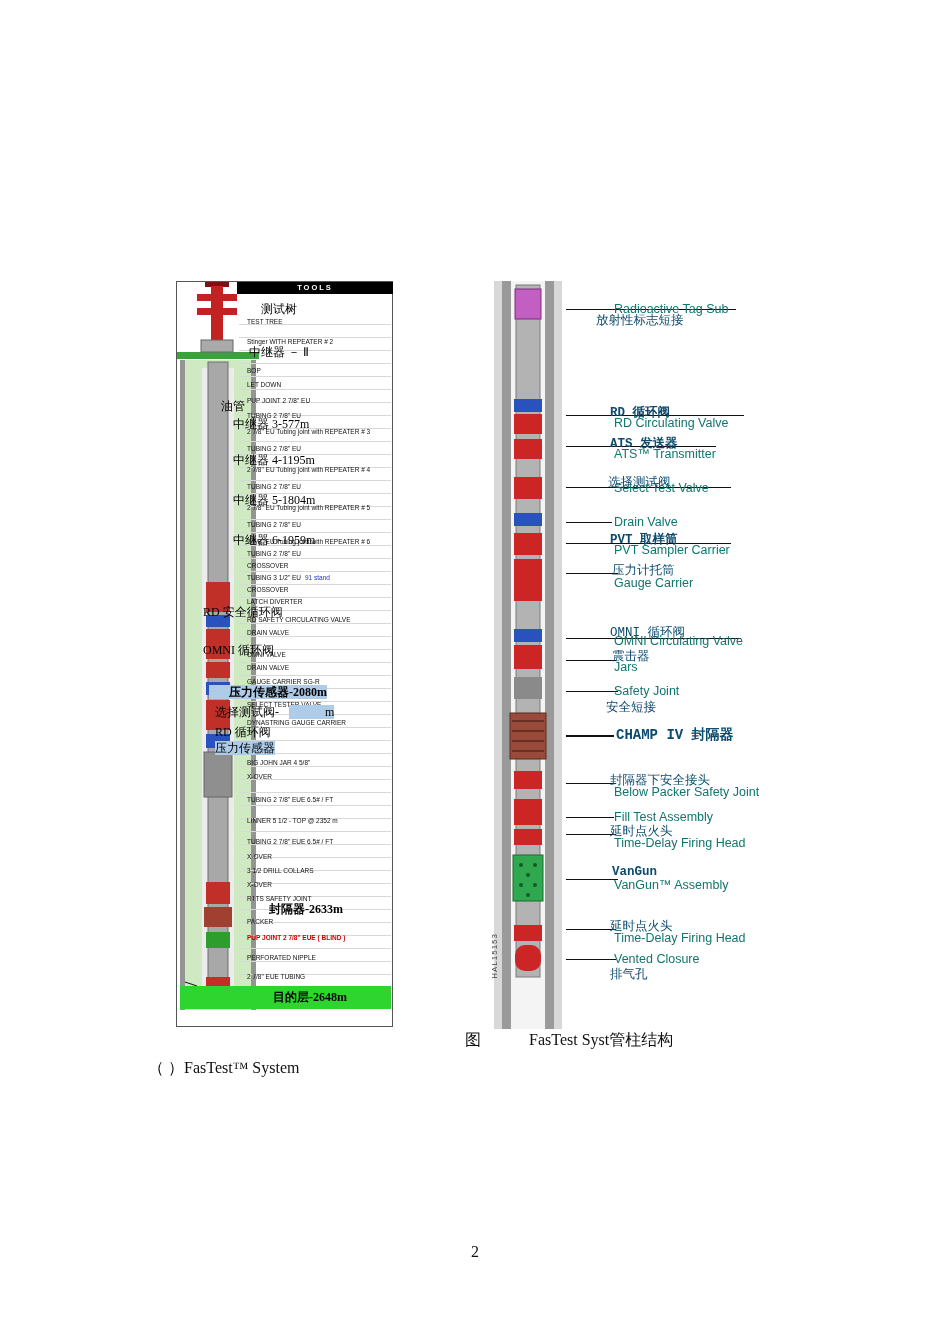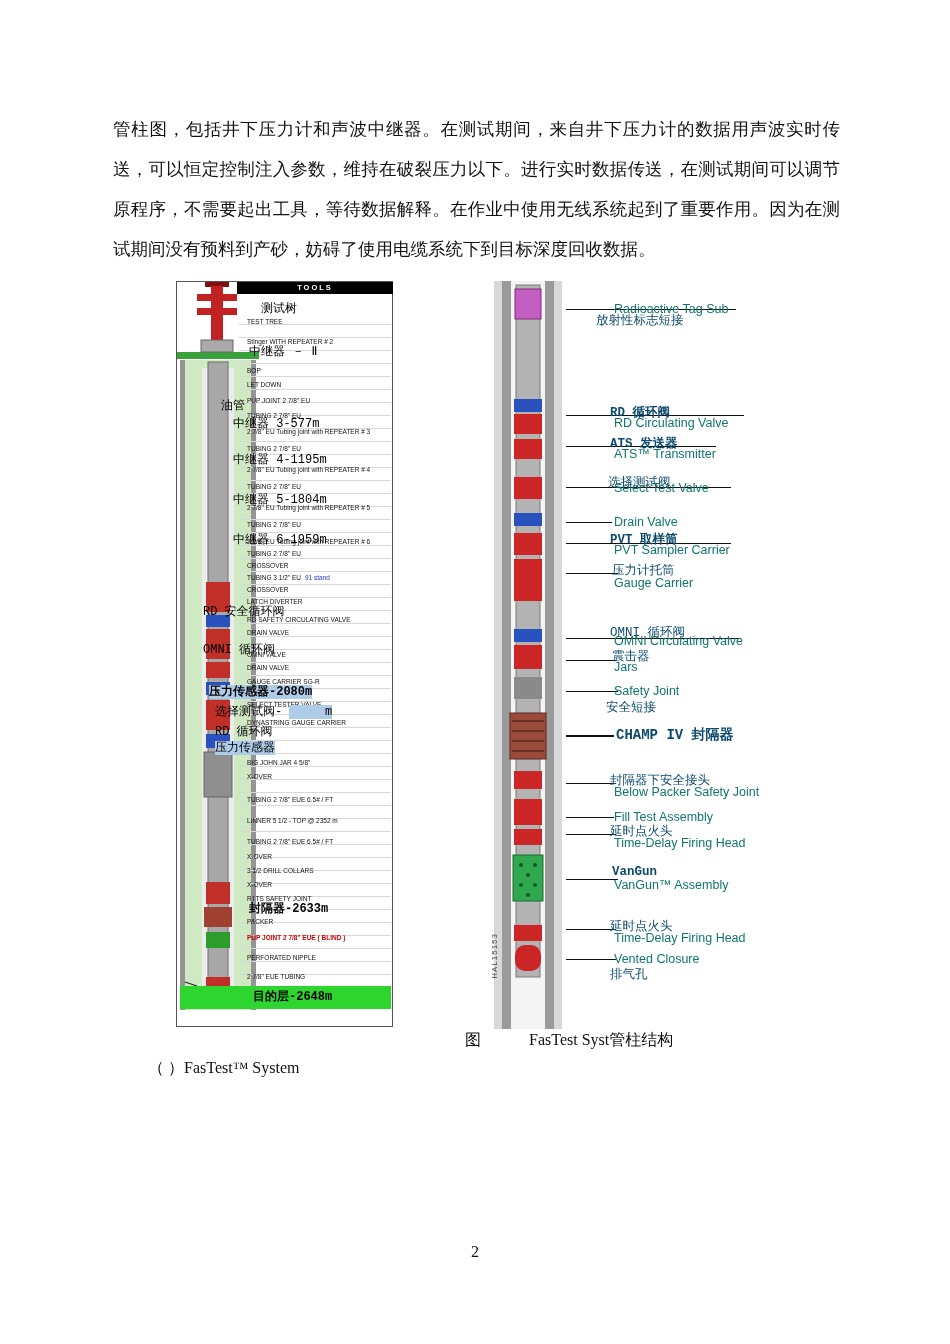--- a/index.html
+++ b/index.html
@@ -26,22 +26,22 @@
   .rowlines { position:absolute; left:62px; top:30px; width:152px; height:672px;
               background:repeating-linear-gradient(to bottom, transparent 0, transparent 12px, #d8d8d8 12px, #d8d8d8 13px); }
   .fig-svg { position:absolute; left:0; top:0; }
 
   .l-en { position:absolute; font-size:6.5px; line-height:7px; color:#111; white-space:nowrap; }
   .l-en.wrap { white-space:normal; }
   .l-en.red { color:#cc0000; font-weight:bold; }
   .l-en.blue { color:#2233cc; }
 
   .l-cn { position:absolute; font-size:12px; line-height:14px; color:#000; white-space:nowrap;
-          font-family:Liberation Mono, monospace; }
-  .l-cn.bold { font-weight:bold; }
+          font-family:Liberation Serif, serif; }
+  .l-cn.bold { font-weight:bold;padding-left:20px; }
   .l-cn.hl { background:#aecbe8; }
 
   .r-row { position:absolute; left:78px; width:224px; height:28px; }
   .r-line { position:absolute; left:0; top:var(--ln-t,10px); width:var(--lw,46px); height:0;
             border-top:1.4px solid #111; }
   .cn-thick .r-line { border-top-width:2.6px; }
   .r-en { position:absolute; left:var(--en-l,48px); top:var(--en-t,2px); font-size:12.5px; color:#0f766e; white-space:nowrap; }
   .r-cn { position:absolute; left:var(--cn-l,48px); top:var(--cn-t,-8px); font-size:12.5px; color:#0c4a6e; white-space:nowrap;
           font-family:Liberation Mono, monospace; }
   .cn-bold .r-cn { font-weight:bold; }
@@ -50,21 +50,20 @@
   .hal { position:absolute; left:2px; top:652px; font-size:8px; color:#444;
          writing-mode:vertical-rl; transform:rotate(180deg); letter-spacing:1px; }
 
   #page-num { position:absolute; left:0; top:1243px; width:100%; text-align:center; font-size:16px; color:#111; }
 </style>
 </head>
 <body>
 
 <div class="page">
 
-  <p class="para" id="para-top">管柱图，包括井下压力计和声波中继器。在测试期间，来自井下压力计的数据用声波实时传送，可以恒定控制注入参数，维持在破裂压力以下。进行实时数据传送，在测试期间可以调节原程序，不需要起出工具，等待数据解释。在作业中使用无线系统起到了重要作用。因为在测试期间没有预料到产砂，妨碍了使用电缆系统下到目标深度回收数据。</p>
 
   <div class="fig" id="fig-left">
     <svg class="fig-svg" width="217" height="746" viewBox="0 0 217 746">
 
       <rect x="3" y="78" width="76" height="650" fill="#cfe9c2"></rect>
       <rect x="3" y="78" width="5" height="650" fill="#949494"></rect>
       <rect x="74" y="78" width="5" height="650" fill="#949494"></rect>
       <rect x="25" y="86" width="32" height="634" fill="#ececec"></rect>
 
       <rect x="0" y="70" width="82" height="7" fill="#3aa23a"></rect>

